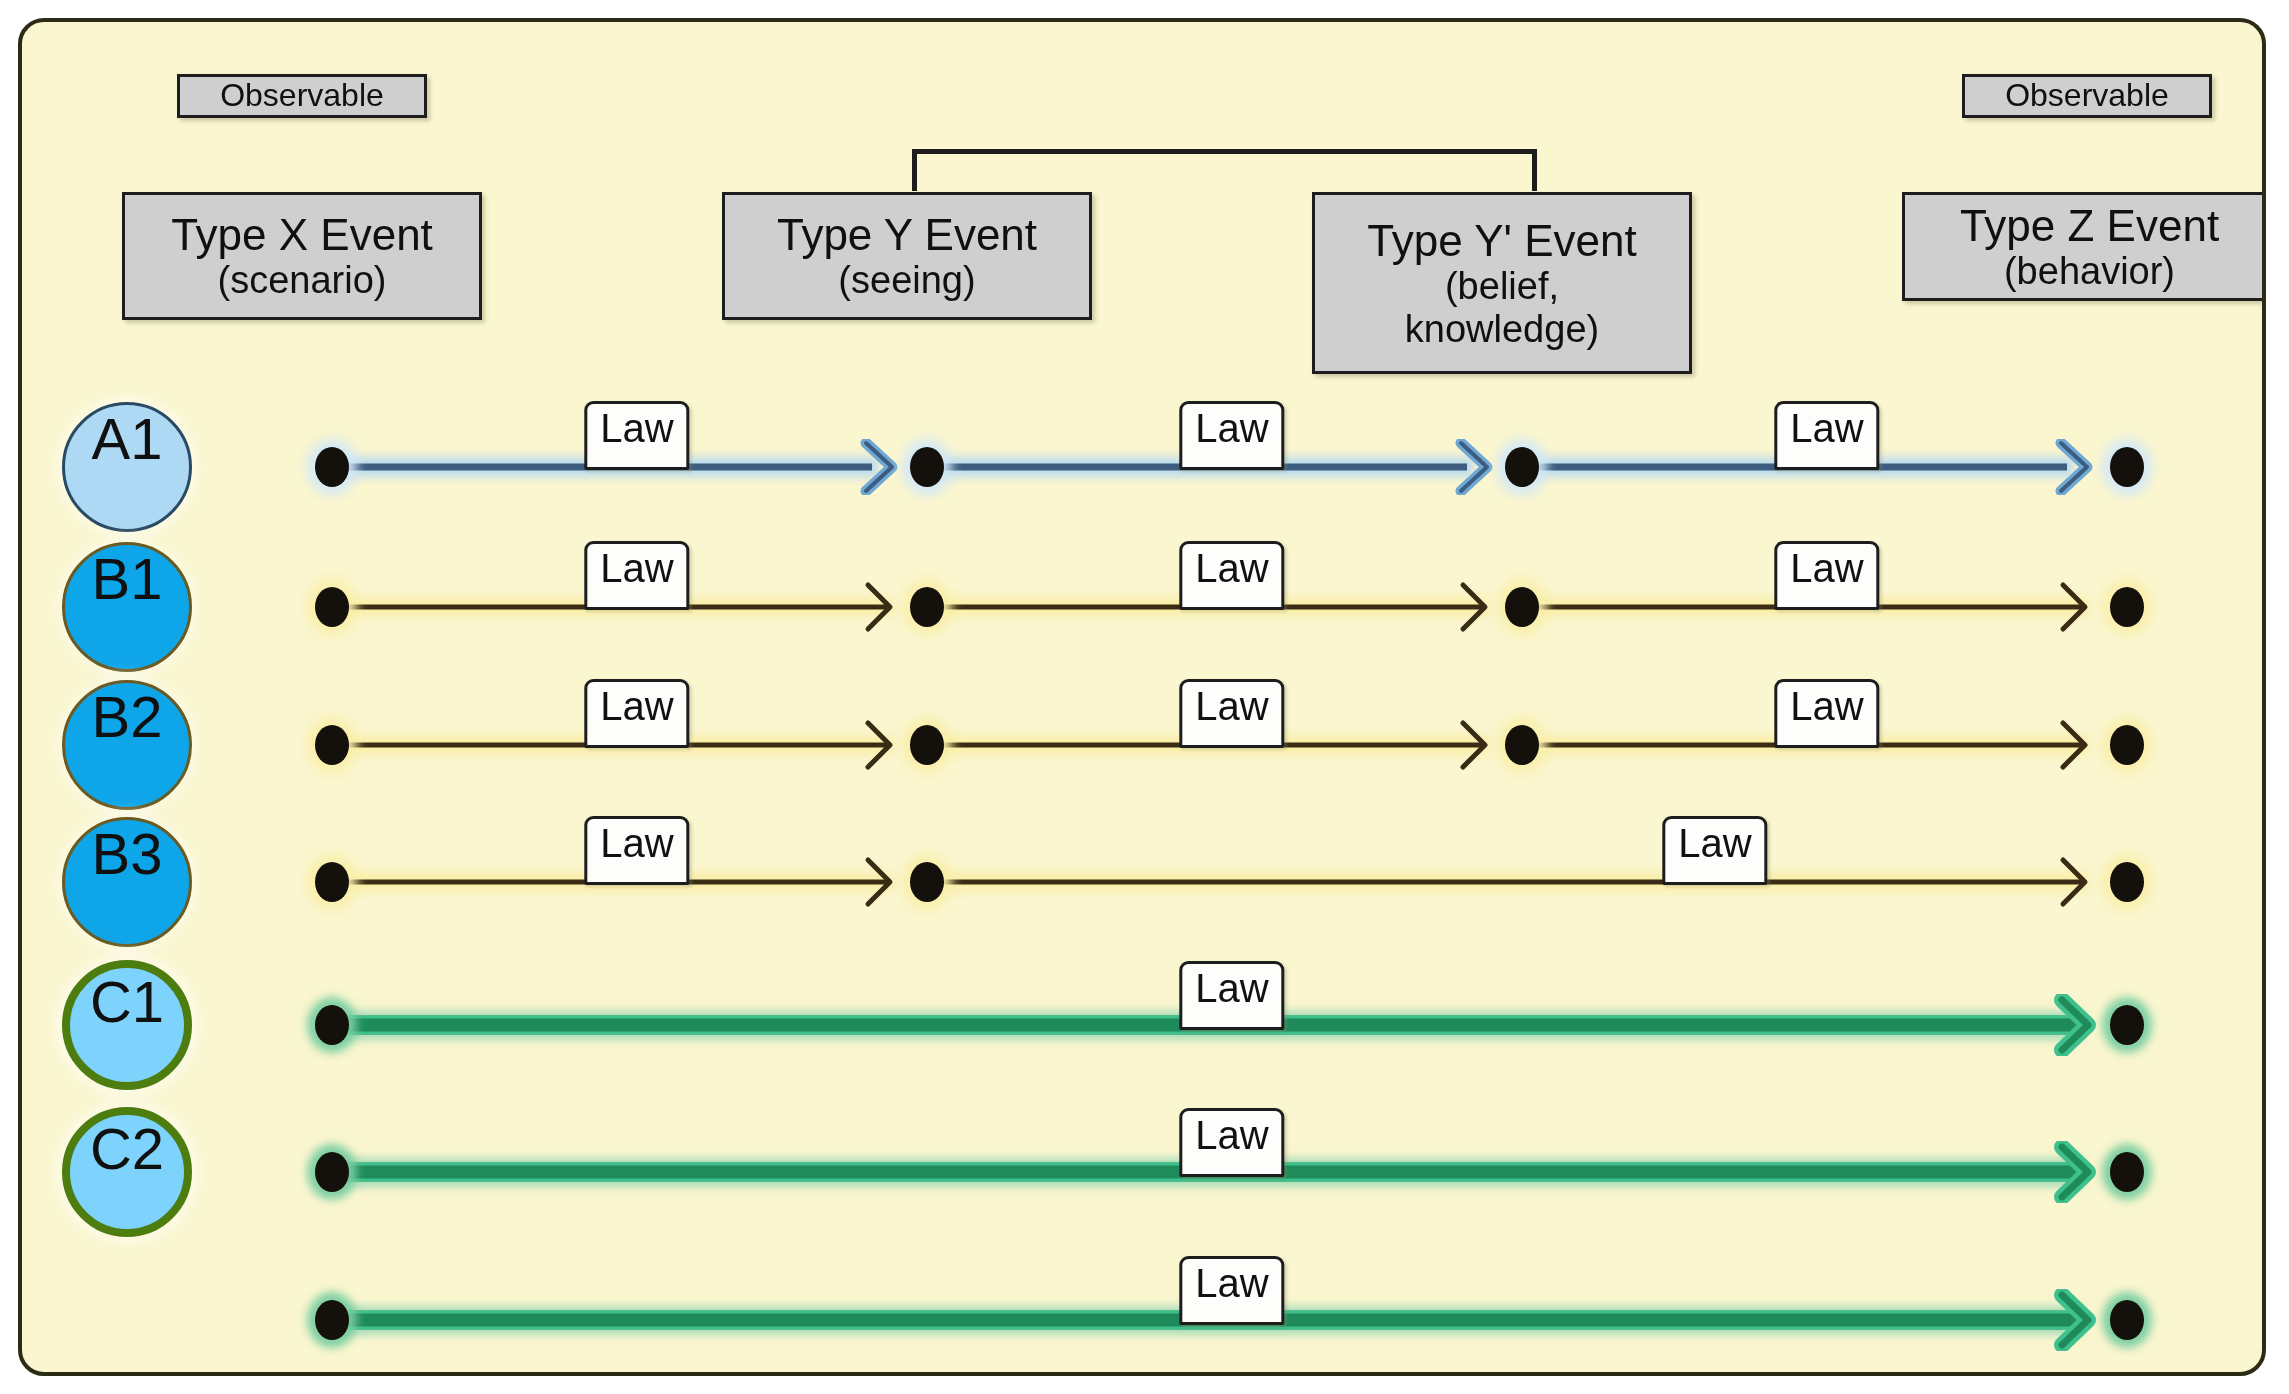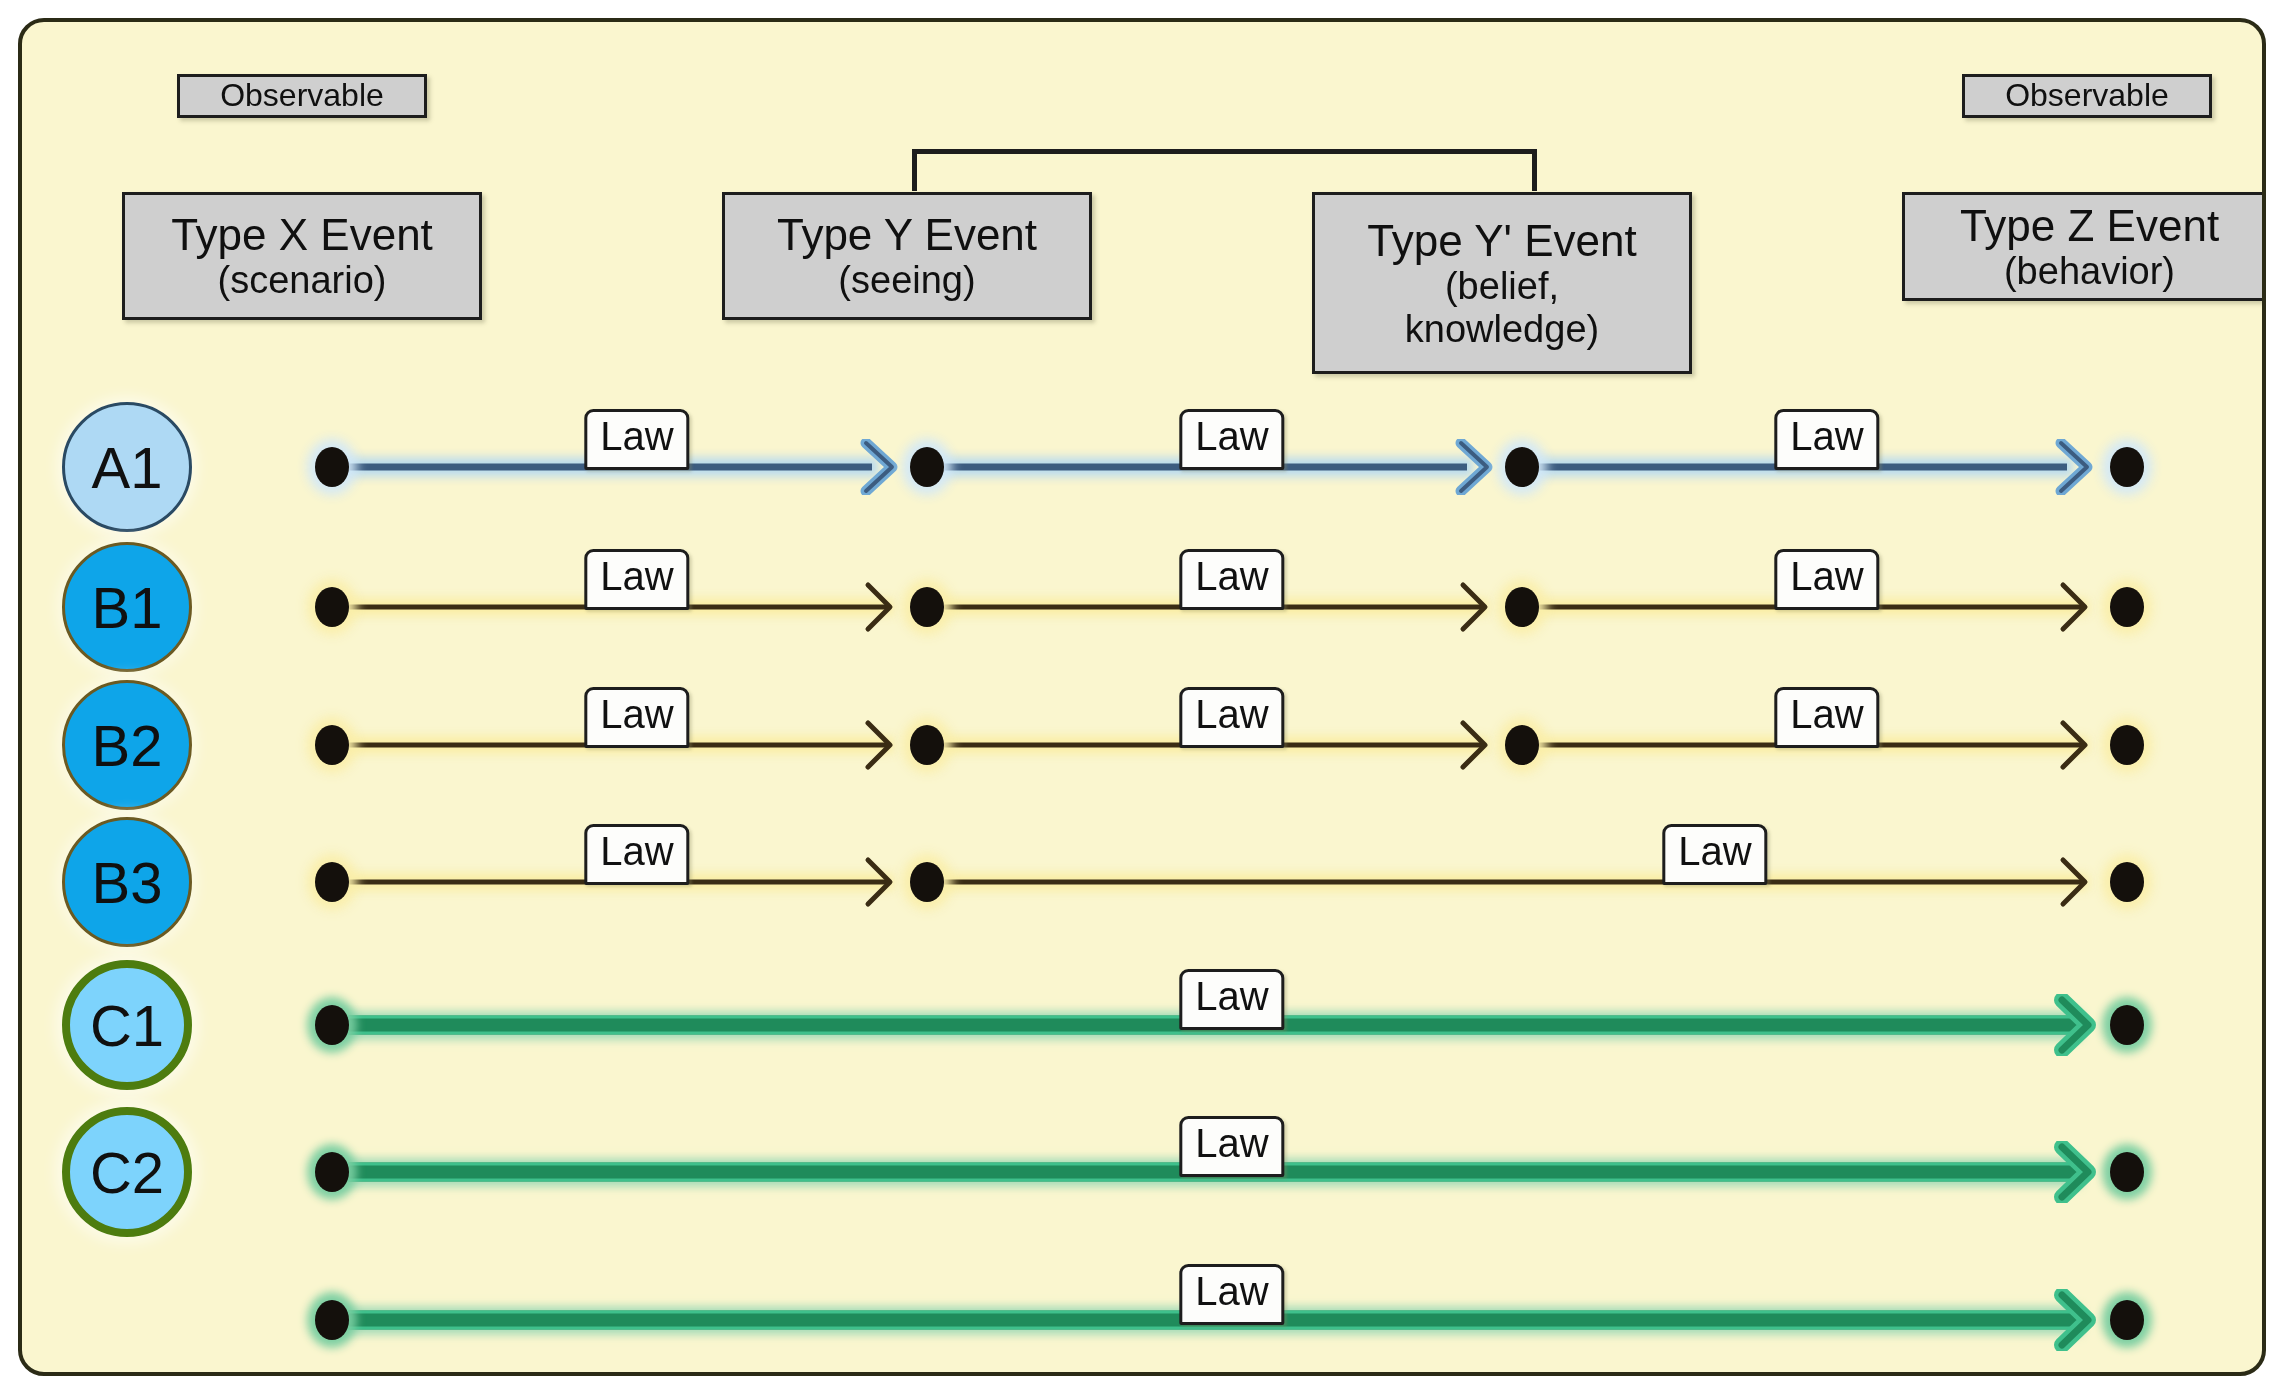--- a/index.html
+++ b/index.html
@@ -31,21 +31,21 @@
   .evt{font-size:44px;padding:4px 10px;}
   .evt .sub{font-size:38px;}
 
   
   .brk{position:absolute;background:#1d1d1d;}
 
   
   .circ{
     position:absolute;
     width:130px;height:130px;border-radius:50%;
-    display:flex;align-items:center;justify-content:center;
+    display:flex;justify-content:center;
     font-size:58px;color:#101010;
     box-sizing:border-box;
   }
   .circ.blue {background:#aed9f4;border:3px solid #2a4a63;box-shadow:0 0 14px 5px rgba(255,255,255,.55);}
   .circ.yellow{background:#0ea5e9;border:3px solid #6b5a22;box-shadow:0 0 14px 5px rgba(255,255,255,.45);}
   .circ.green {background:#7dd3fc;border:8px solid #4d7c0f;box-shadow:0 0 14px 7px rgba(255,255,255,.5);}
 
   
   .row{position:absolute;left:0;width:2248px;height:130px;}
 
@@ -66,21 +66,21 @@
 
   .head{position:absolute;transform:translate(-100%,-50%);line-height:0;}
 
   .lawbox{
     position:absolute;
     background:#fdfdfb;
     border:3px solid #1d1d1d;
     border-radius:9px 9px 2px 2px;
     font-size:40px;
     color:#111;
-    padding:2px 13px 8px 13px;
+    padding:2px 13px 16px 13px;
     box-sizing:border-box;
     transform:translate(-50%,-100%);
     box-shadow:2px 2px 3px rgba(140,140,100,.3);
     white-space:nowrap;
   }
 </style>
 </head>
 <body>
 
 <div id="canvas">

